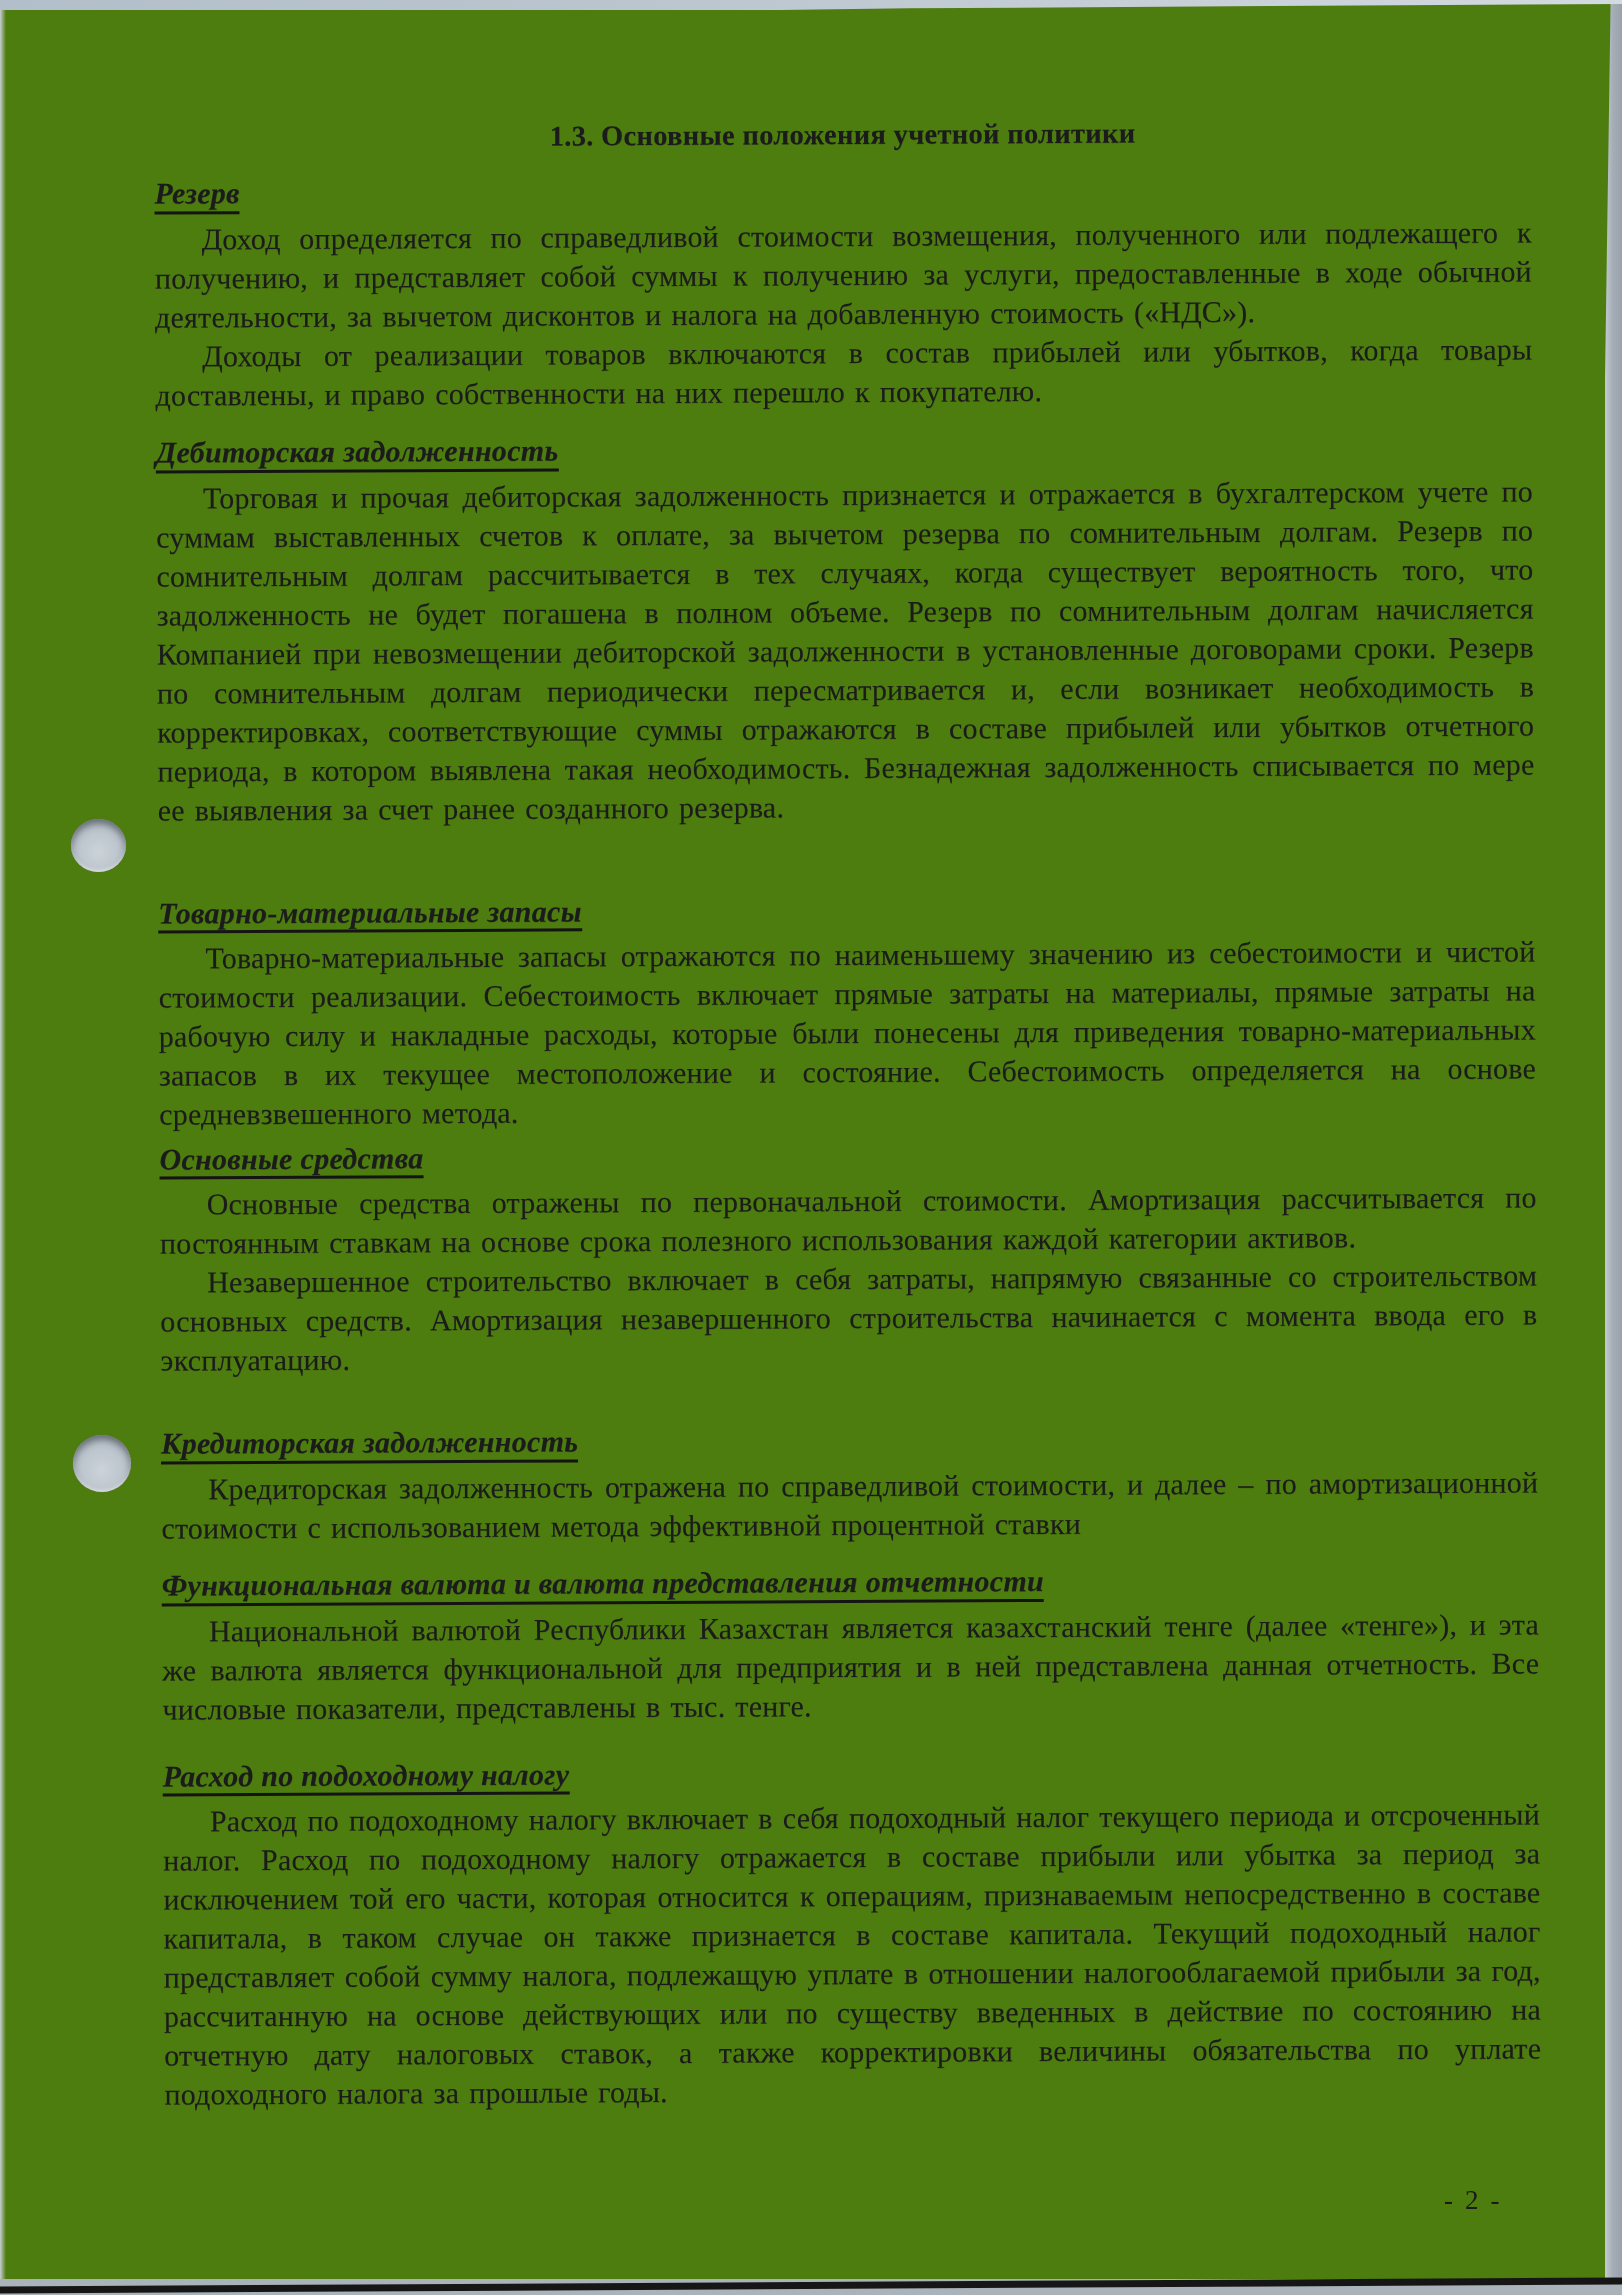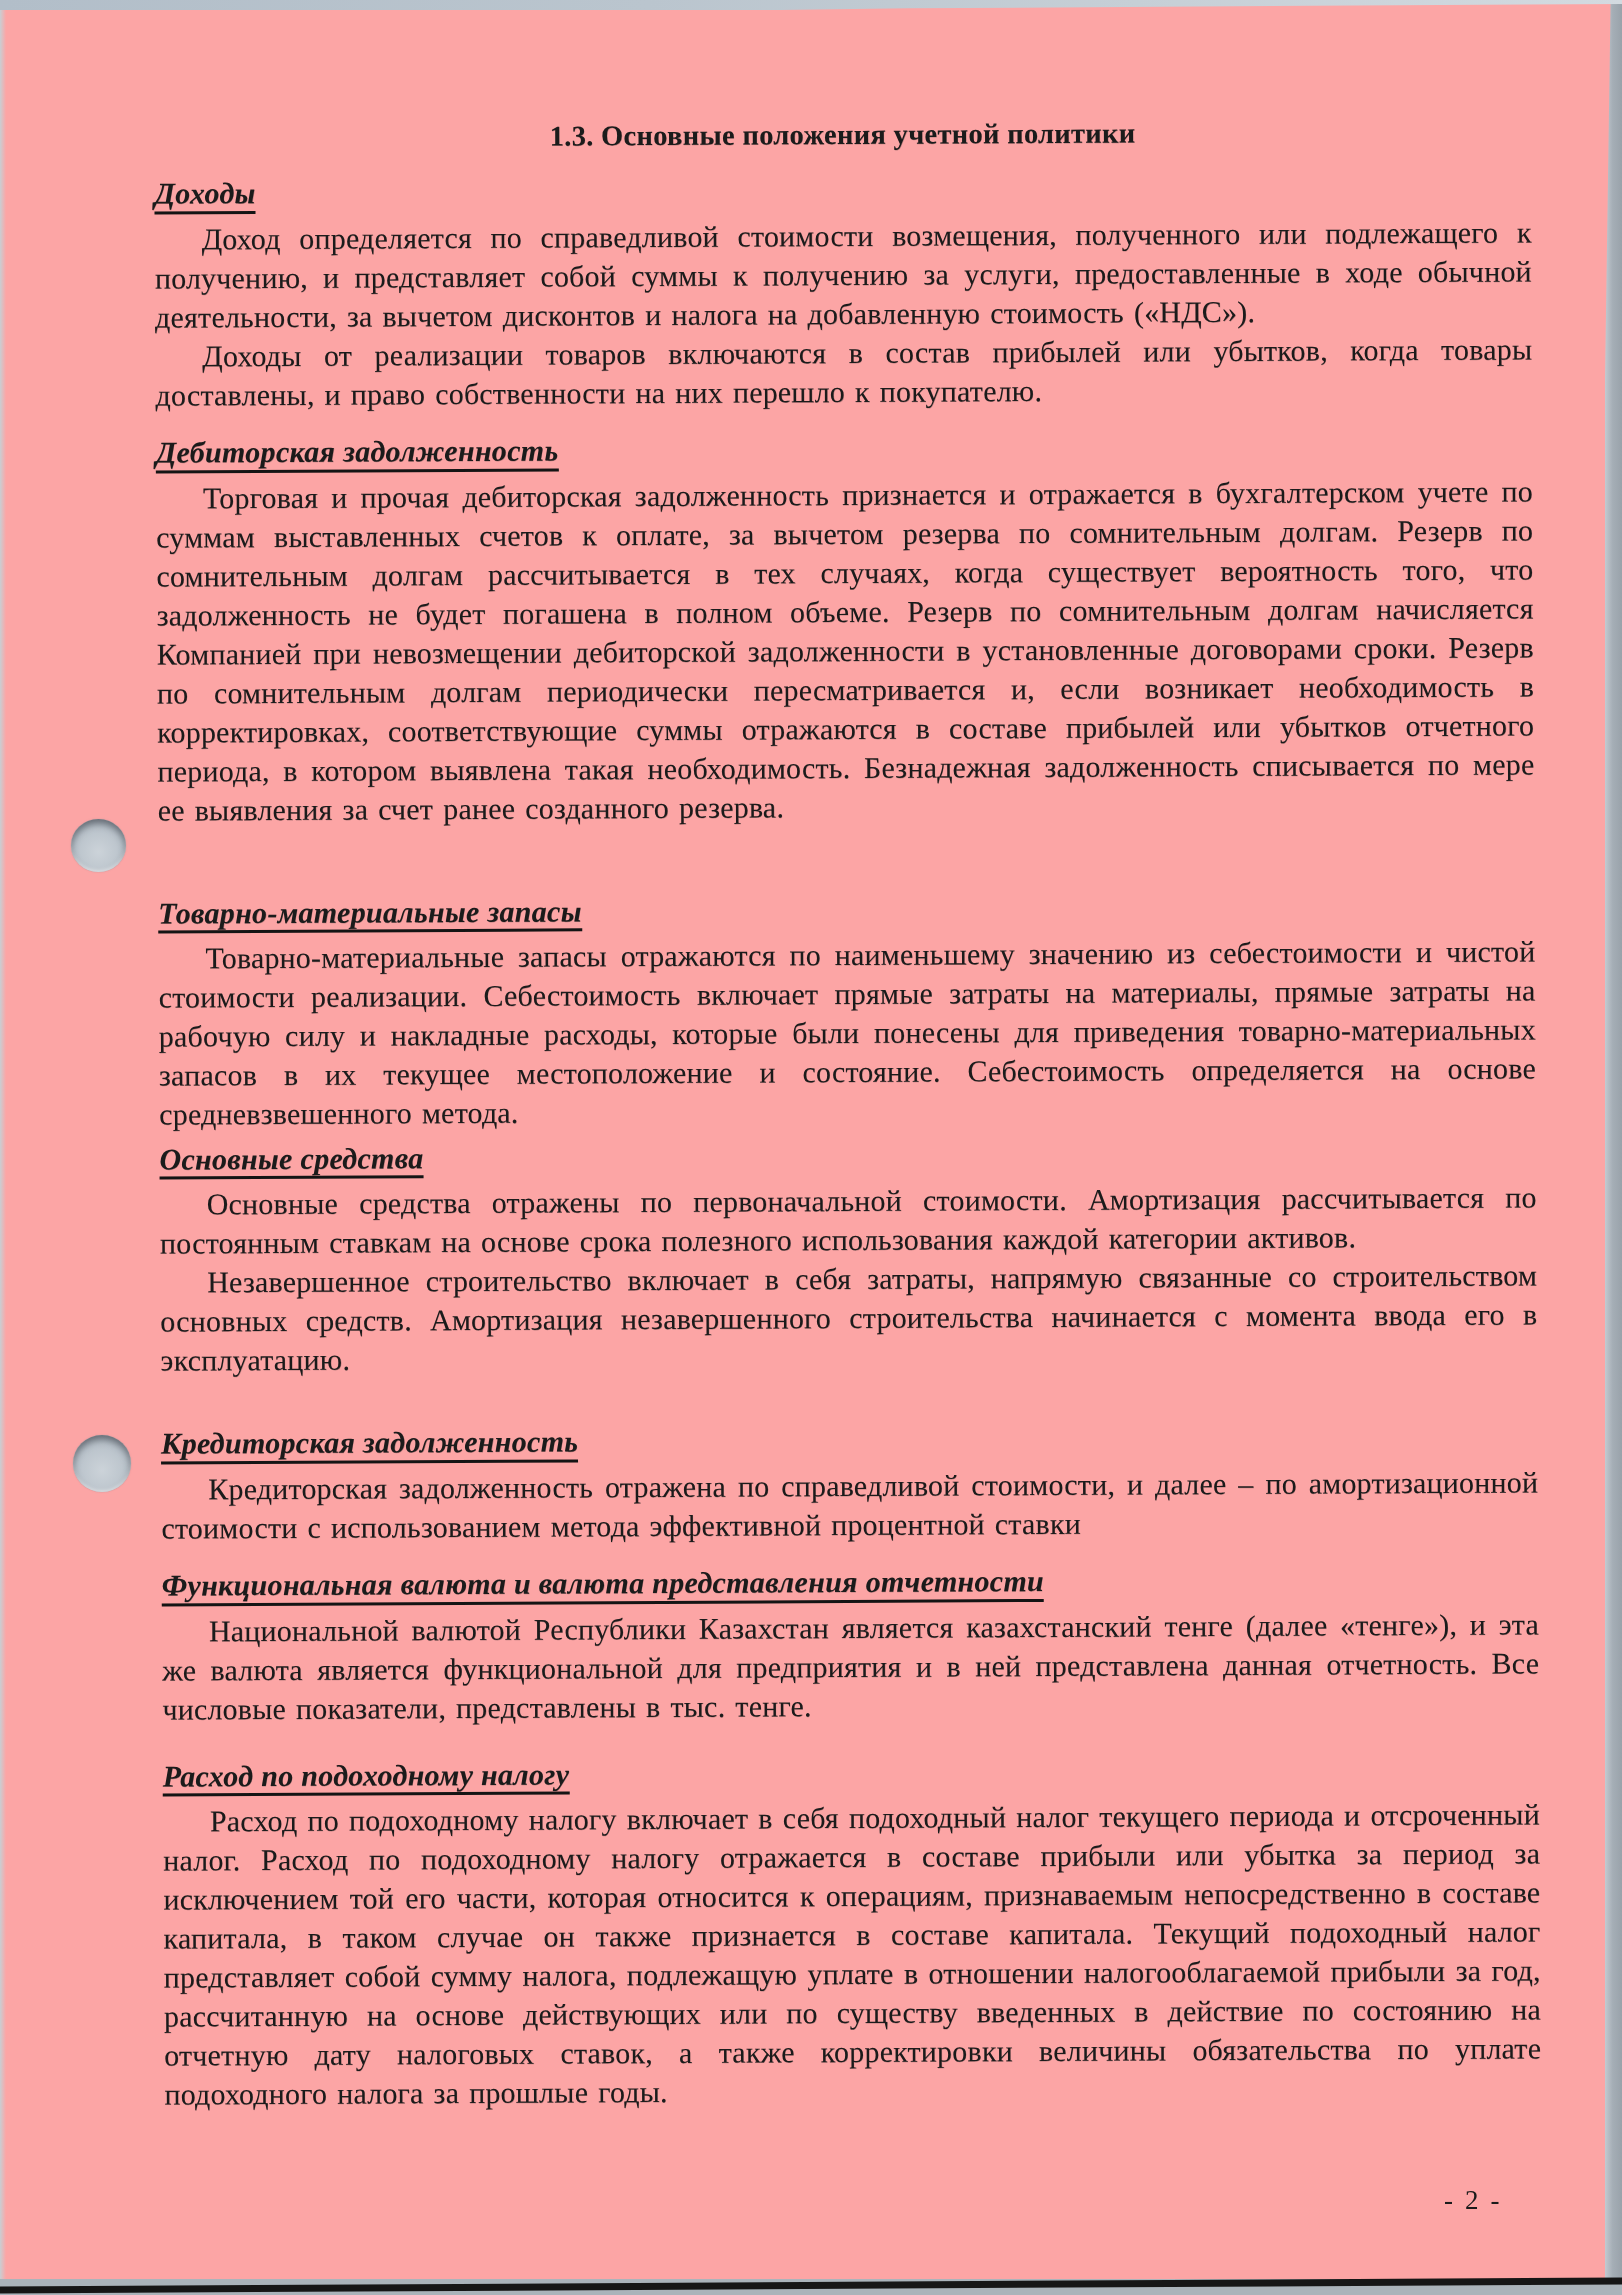--- a/index.html
+++ b/index.html
@@ -4,21 +4,21 @@
 <style>
   html, body {
     margin: 0;
     padding: 0;
     background: #9aa3aa;
   }
   .scan-page {
     position: relative;
     width: 1622px;
     height: 2295px;
-    background: #fca5a5;
+    background: #4d7c0f;
     overflow: hidden;
     font-family: "Liberation Serif", "DejaVu Serif", serif;
     color: #1b1b1b;
   }
 
   
   .edge-top {
     position: absolute;
     top: 0; left: 0; right: 0;
     height: 10.4px;
@@ -140,21 +140,21 @@
   <div class="edge-bottom-line"></div>
 
   <div class="hole hole-1"></div>
   <div class="hole hole-2"></div>
 
   <div class="content">
 
     <h1 class="doc-title">1.3. Основные положения учетной политики</h1>
 
     <section class="sec sec-1">
-      <div class="sec-heading"><span class="hd">Доходы</span></div>
+      <div class="sec-heading"><span class="hd">Резерв</span></div>
       <p>Доход определяется по справедливой стоимости возмещения, полученного или подлежащего к получению, и представляет собой суммы к получению за услуги, предоставленные в ходе обычной деятельности, за вычетом дисконтов и налога на добавленную стоимость («НДС»).</p>
       <p>Доходы от реализации товаров включаются в состав прибылей или убытков, когда товары доставлены, и право собственности на них перешло к покупателю.</p>
     </section>
 
     <section class="sec sec-2">
       <div class="sec-heading"><span class="hd">Дебиторская задолженность</span></div>
       <p>Торговая и прочая дебиторская задолженность признается и отражается в бухгалтерском учете по суммам выставленных счетов к оплате, за вычетом резерва по сомнительным долгам. Резерв по сомнительным долгам рассчитывается в тех случаях, когда существует вероятность того, что задолженность не будет погашена в полном объеме. Резерв по сомнительным долгам начисляется Компанией при невозмещении дебиторской задолженности в установленные договорами сроки. Резерв по сомнительным долгам периодически пересматривается и, если возникает необходимость в корректировках, соответствующие суммы отражаются в составе прибылей или убытков отчетного периода, в котором выявлена такая необходимость. Безнадежная задолженность списывается по мере ее выявления за счет ранее созданного резерва.</p>
     </section>
 
     <section class="sec sec-3">

